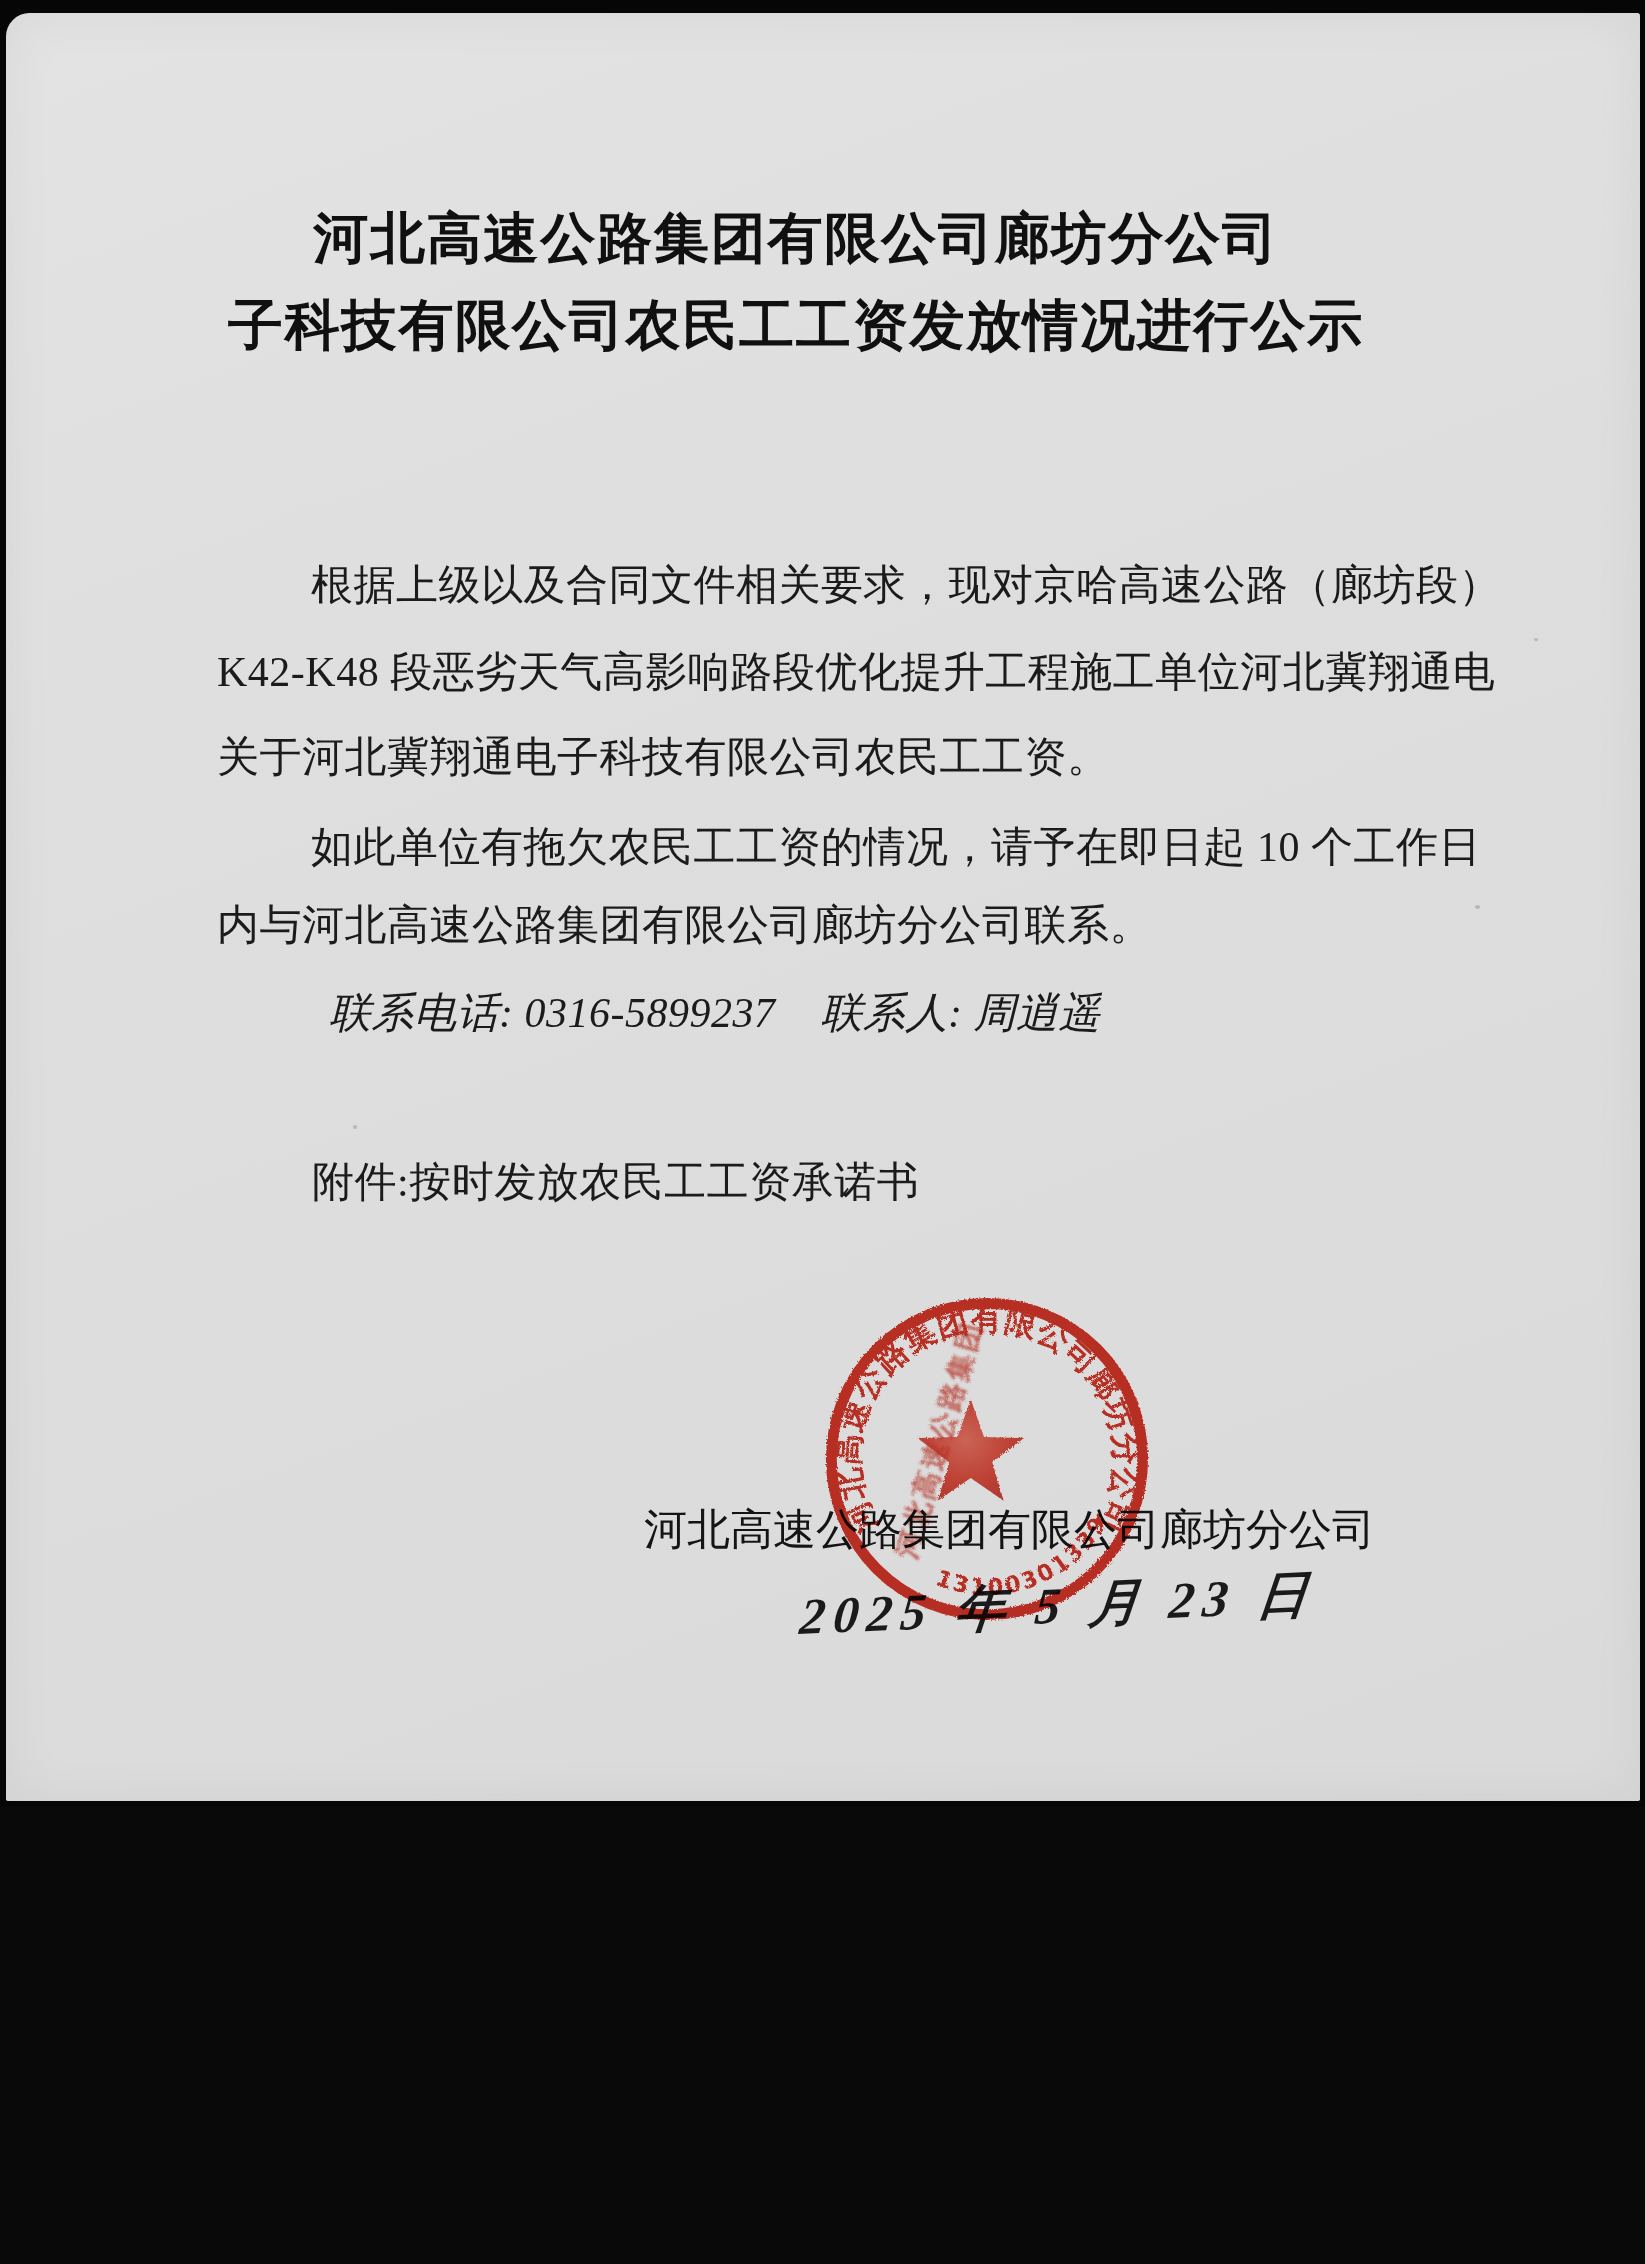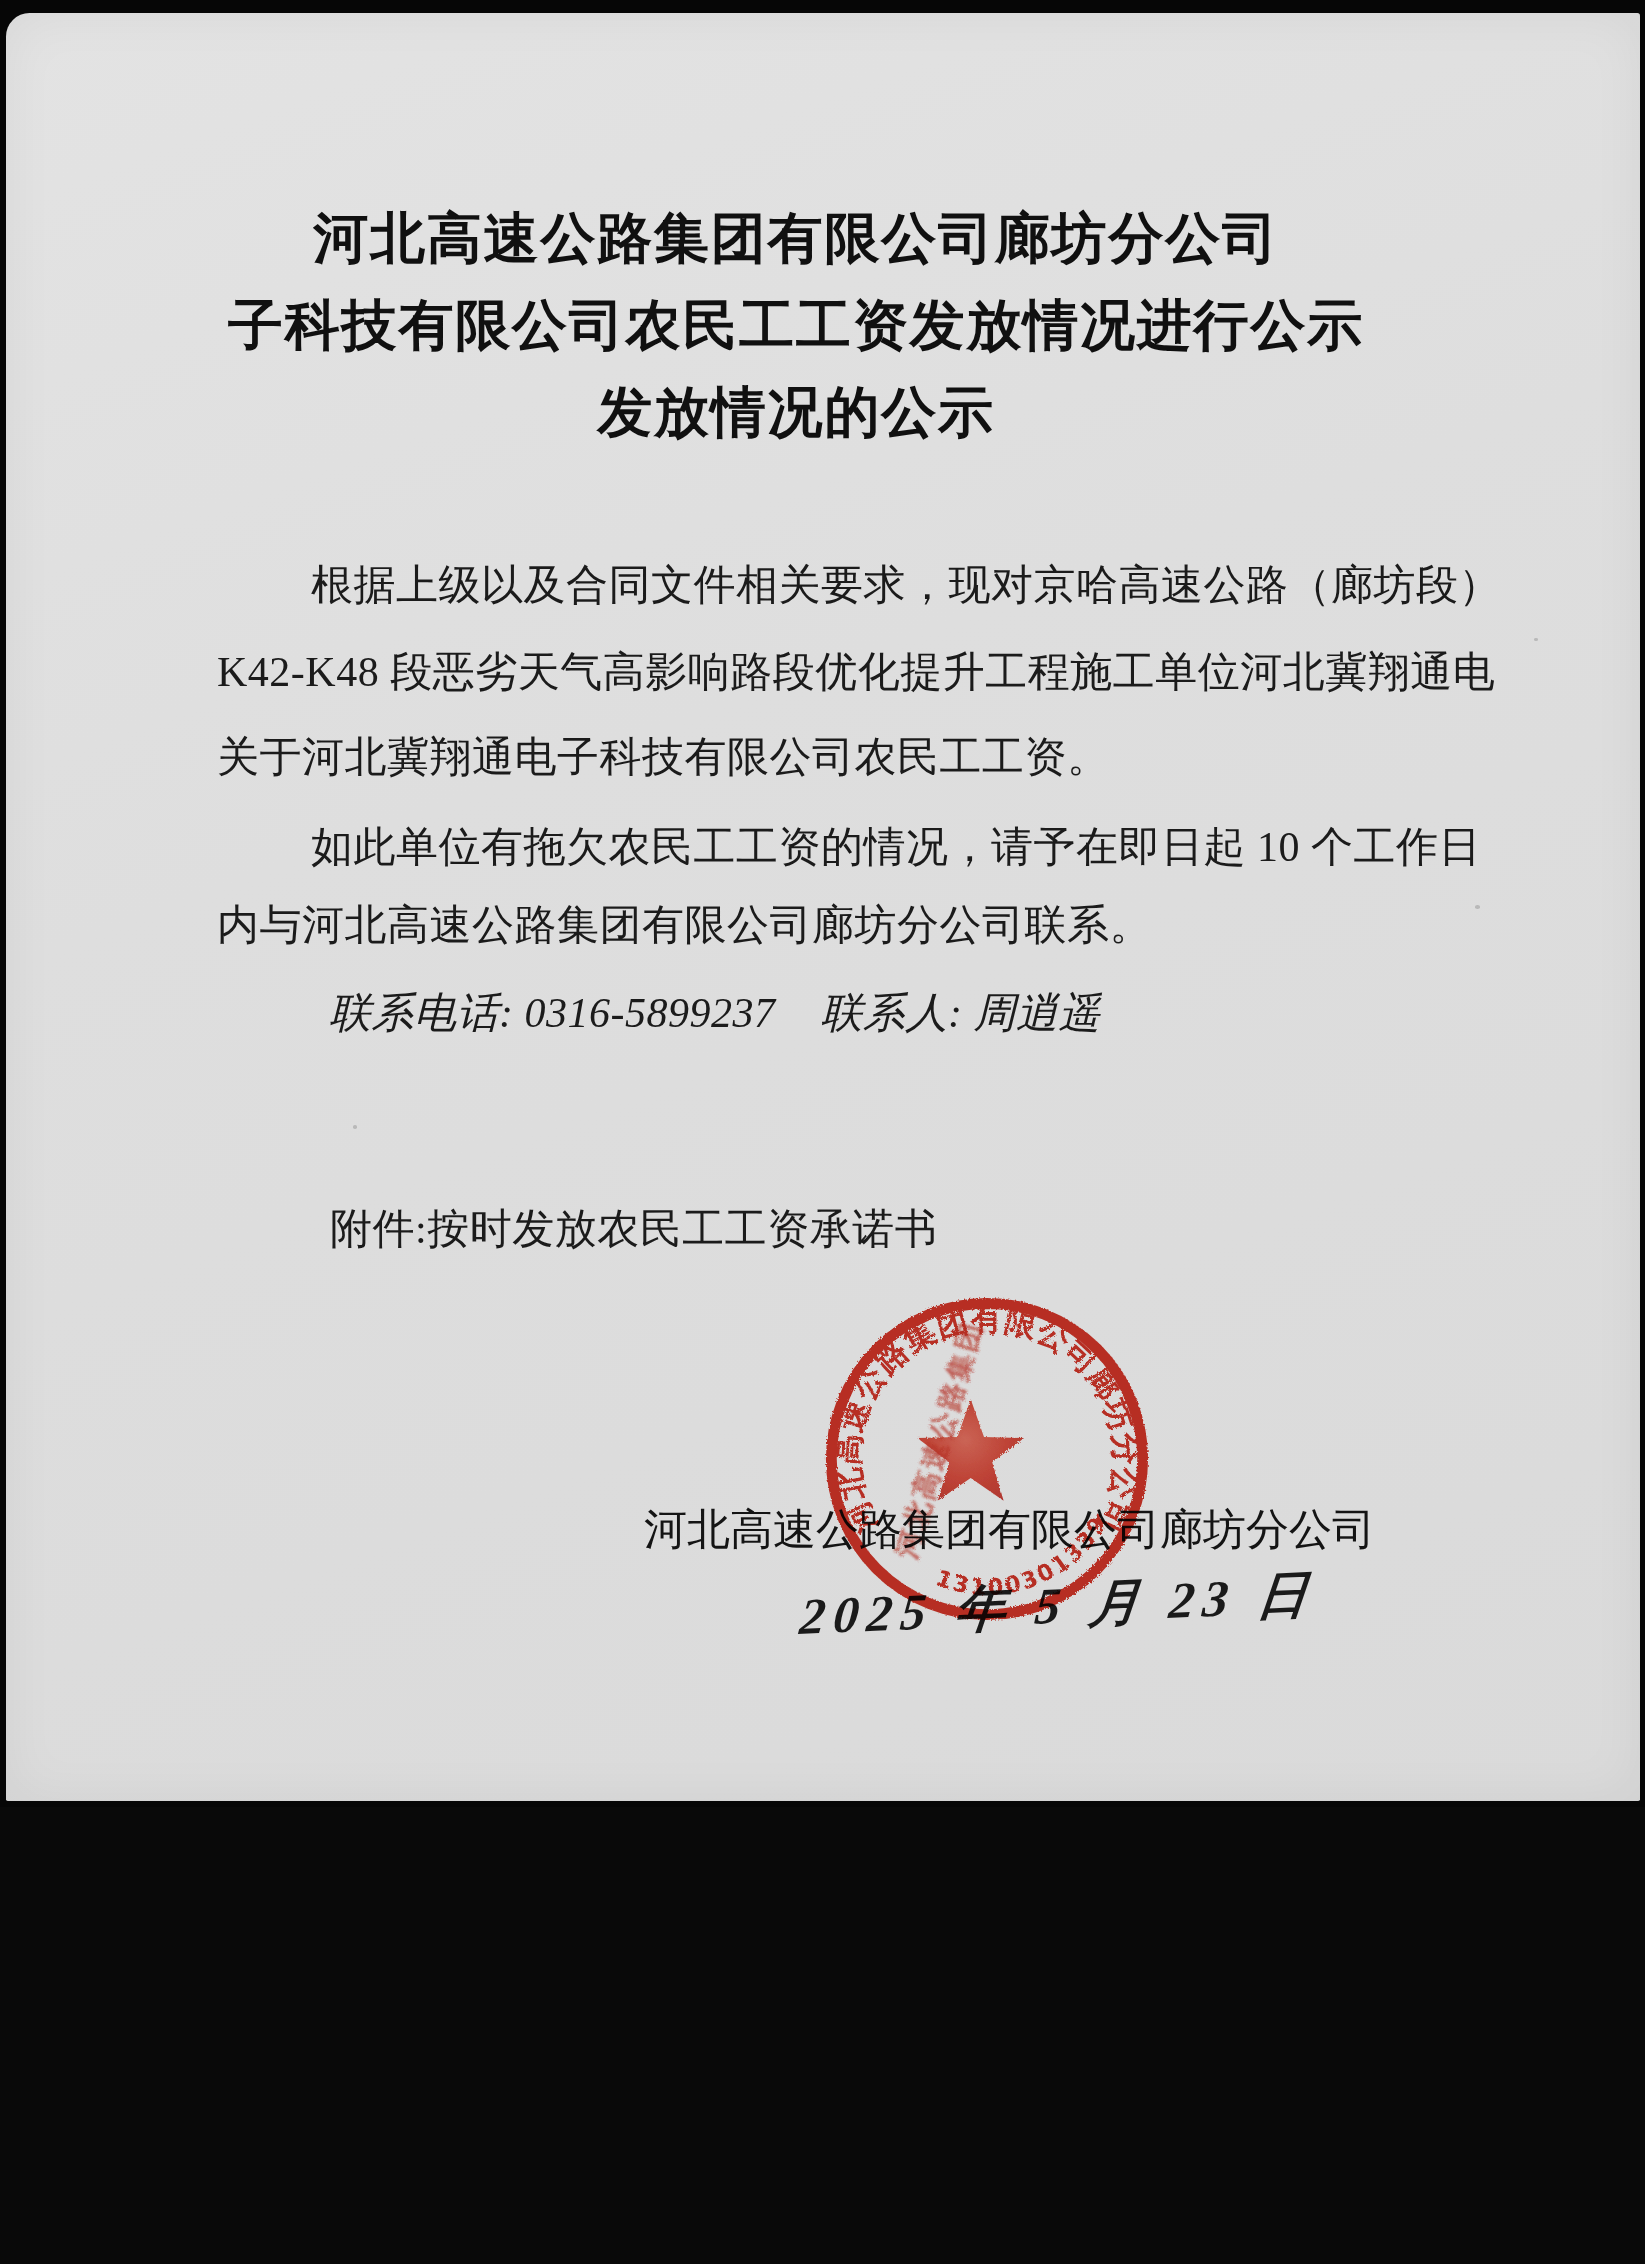--- a/index.html
+++ b/index.html
@@ -79,35 +79,34 @@
 </head>
 <body>
 
 <div class="page">
 
   <div class="paper"></div>
 
   <div class="title-block">
     <div class="title-line">河北高速公路集团有限公司廊坊分公司</div>
     <div class="title-line">子科技有限公司农民工工资发放情况进行公示</div>
-    <div class="title-line">发放情况的公示</div>
   </div>
 
   <div class="txt body-line" style="left:311px; top:562px;">根据上级以及合同文件相关要求，现对京哈高速公路（廊坊段）</div>
   <div class="txt body-line" style="left:217px; top:649px;">K42-K48 段恶劣天气高影响路段优化提升工程施工单位河北冀翔通电</div>
   <div class="txt body-line" style="left:217px; top:734px;">关于河北冀翔通电子科技有限公司农民工工资。</div>
 
   <div class="txt body-line" style="left:311px; top:824px;">如此单位有拖欠农民工工资的情况，请予在即日起 10 个工作日</div>
   <div class="txt body-line" style="left:217px; top:902px;">内与河北高速公路集团有限公司廊坊分公司联系。</div>
 
   <div class="txt body-line" style="left:329px; top:990px;font-style:italic;">
     <span>联系电话: 0316-5899237</span><span class="gap-span"></span><span>联系人: 周逍遥</span>
   </div>
 
-  <div class="txt body-line" style="left:330px; top:1159px;margin-top:47px;">附件:按时发放农民工工资承诺书</div>
+  <div class="txt body-line" style="left:312px; top:1159px;">附件:按时发放农民工工资承诺书</div>
 
   <div class="txt sig-line" style="left:644px; top:1501px;">河北高速公路集团有限公司廊坊分公司</div>
 
   <div class="txt date-line" style="left:800px; top:1583px;">2025 年 5 月 23 日</div>
 
   <svg class="seal" viewBox="0 0 400 400">
     <defs>
       <radialGradient id="starGrad" cx="45%" cy="40%" r="70%">
         <stop offset="0%" stop-color="#e9604c"></stop>
         <stop offset="55%" stop-color="#d93423"></stop>

